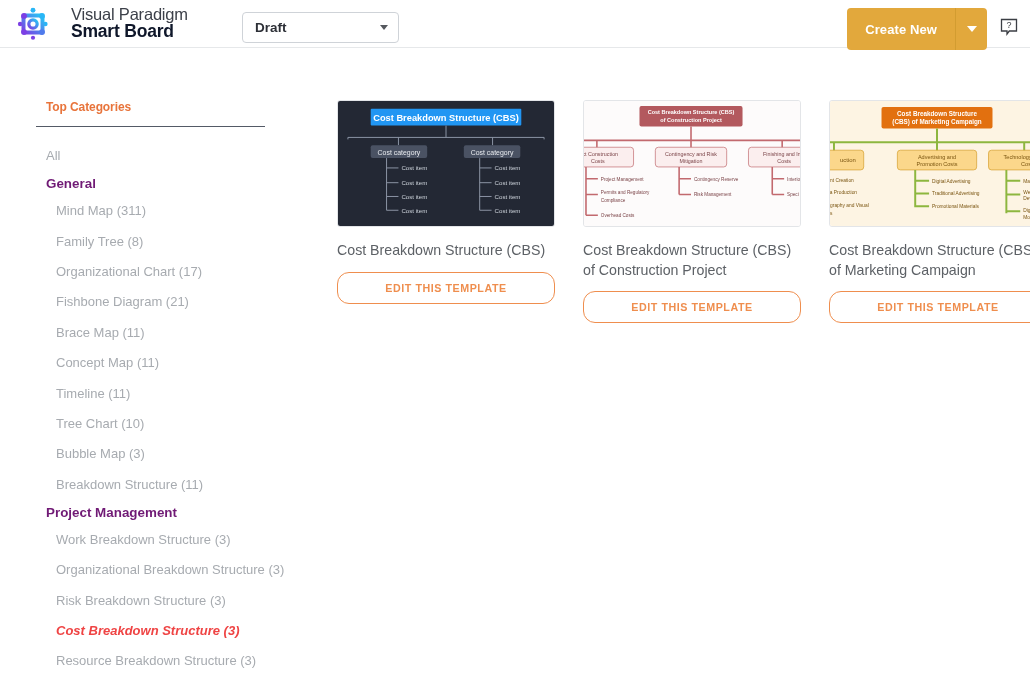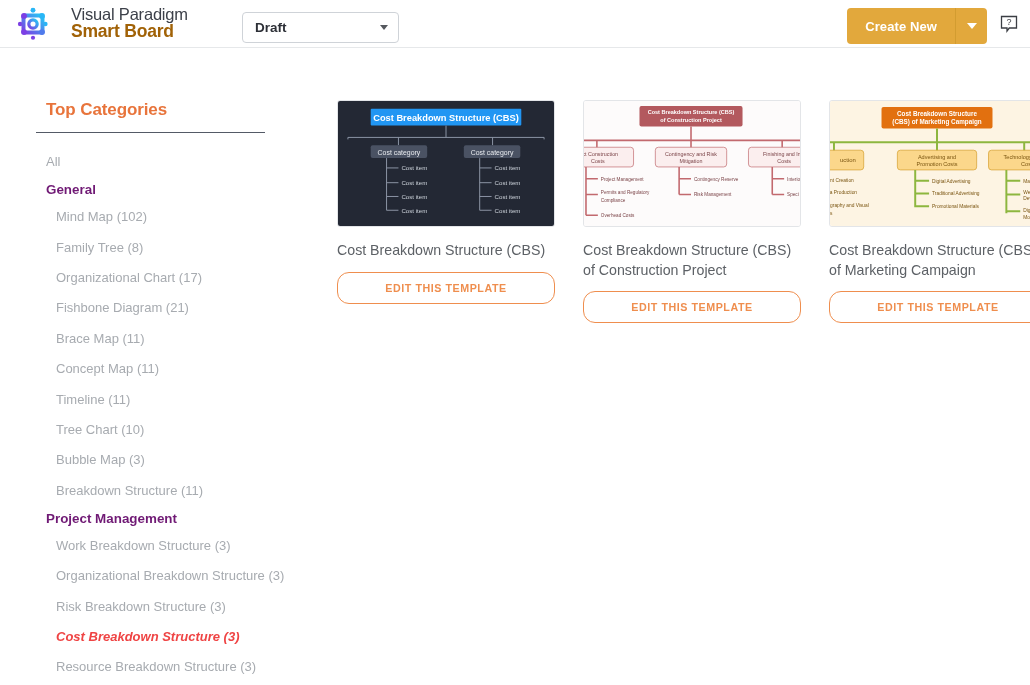--- a/index.html
+++ b/index.html
@@ -29,21 +29,21 @@
   .brand-logo { width: 38px; height: 38px; display: block; }
   .brand-text { line-height: 1.02; }
   .brand-line1 {
     font-size: 16.5px;
     color: #3c4049;
     letter-spacing: -0.2px;
     font-weight: 400;
   }
   .brand-line2 {
     font-size: 17.5px;
-    color: #a16207;
+    color: #0f172a;
     font-weight: 700;
     letter-spacing: -0.2px;
   }
 
   .draft-select {
     position: absolute;
     left: 211px;
     top: 12px;
     width: 157px;
     height: 31px;
@@ -68,21 +68,21 @@
   }
 
   .header-right {
     position: absolute;
     right: 10px;
     top: 8px;
     display: flex;
     align-items: center;
     gap: 11px;
   }
-  .create-group { display: flex; align-items: stretch; height: 36px; }
+  .create-group { display: flex; align-items: stretch; height: 42px; }
   .create-btn {
     background: #e2a83c;
     color: #ffffff;
     border: none;
     font-size: 13px;
     font-weight: 700;
     padding: 0 18px;
     border-radius: 4px 0 0 4px;
     cursor: pointer;
     font-family: "Liberation Sans", sans-serif;
@@ -108,21 +108,21 @@
     cursor: pointer;
   }
 
   
   .page { display: flex; padding-top: 52px; }
 
   
   .sidebar { width: 265px; margin-left: 36px; flex: 0 0 auto; }
   .sidebar-title {
     color: #e8743b;
-    font-size: 17px;
+    font-size: 12px;
     font-weight: 700;
     padding: 0 0 12px 10px;
     letter-spacing: -0.1px;
   }
   .sidebar-rule {
     height: 1px;
     background: #545a66;
     margin: 0 0 14px 0;
     width: 229px;
   }
@@ -241,21 +241,21 @@
 </div>
 
 <div class="page">
 
   <div class="sidebar">
     <div class="sidebar-title">Top Categories</div>
     <div class="sidebar-rule"></div>
 
     <div class="cat-item all">All</div>
     <div class="cat-group">General</div>
-    <div class="cat-item">Mind Map (102)</div>
+    <div class="cat-item">Mind Map (311)</div>
     <div class="cat-item">Family Tree (8)</div>
     <div class="cat-item">Organizational Chart (17)</div>
     <div class="cat-item">Fishbone Diagram (21)</div>
     <div class="cat-item">Brace Map (11)</div>
     <div class="cat-item">Concept Map (11)</div>
     <div class="cat-item">Timeline (11)</div>
     <div class="cat-item">Tree Chart (10)</div>
     <div class="cat-item">Bubble Map (3)</div>
     <div class="cat-item">Breakdown Structure (11)</div>
     <div class="cat-group">Project Management</div>

